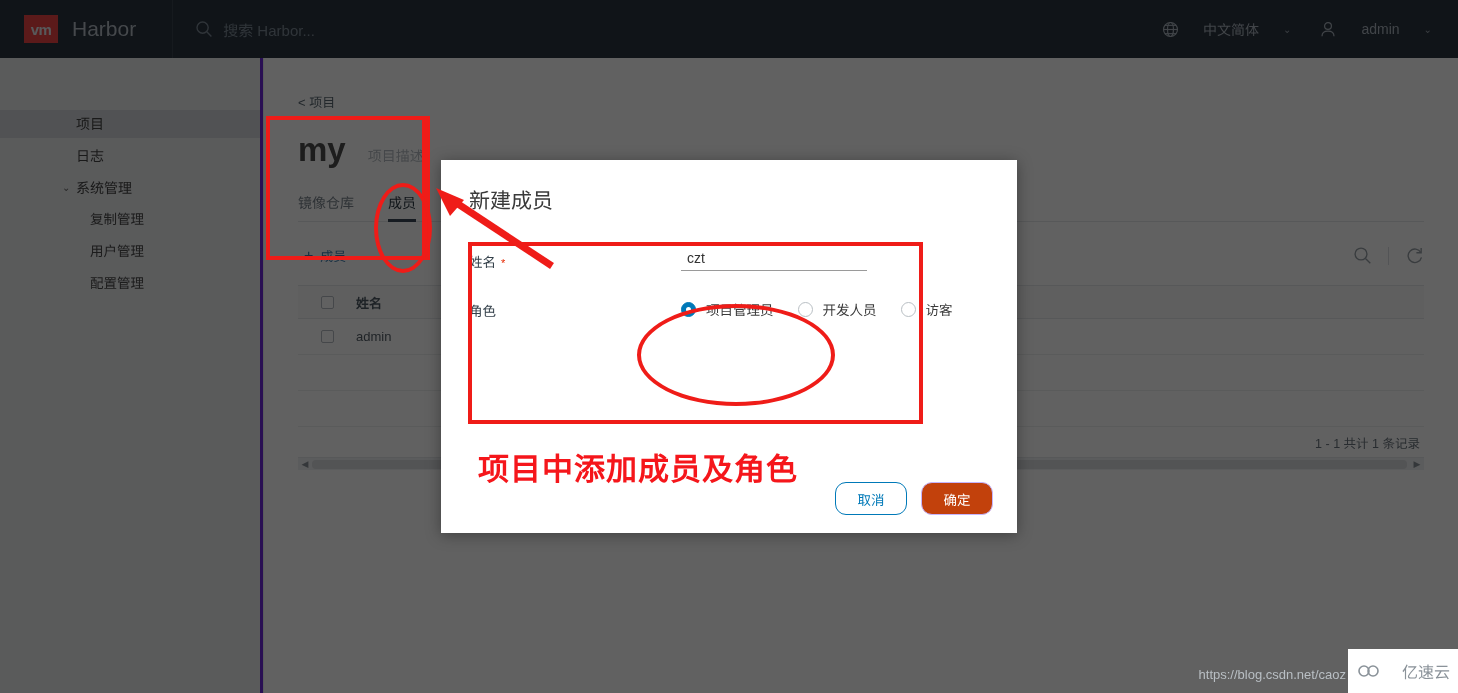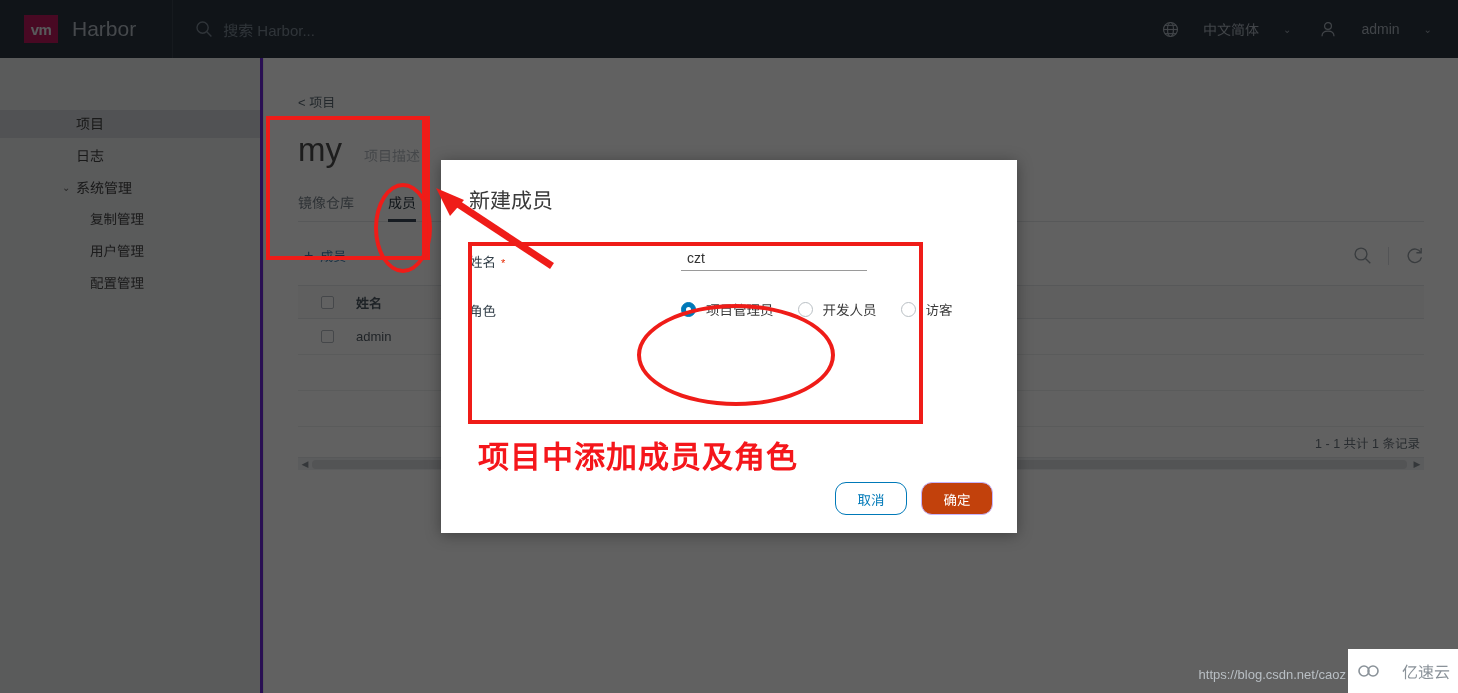--- a/index.html
+++ b/index.html
@@ -30,21 +30,21 @@
     position: absolute; top: 0; left: 0;
     width: 1458px; height: 58px;
     background: #2b3541;
     display: flex; align-items: center;
     color: #c9d1d8;
     z-index: 5;
   }
   .brand { display: flex; align-items: center; padding-left: 24px; }
   .vm-logo {
     width: 34px; height: 28px;
-    background: #be185d;
+    background: #ef4444;
     color: #e6eaee;
     font-size: 15px; font-weight: bold;
     display: flex; align-items: center; justify-content: center;
     letter-spacing: -0.5px;
   }
   .brand-title {
     margin-left: 14px;
     font-size: 21px;
     color: #b5bec6;
     font-weight: 400;
@@ -106,21 +106,21 @@
     padding: 34px 34px 0 34px;
     z-index: 2;
   }
   .breadcrumb {
     font-size: 13px; color: #5a6872;
     cursor: pointer;
     margin-bottom: 22px;
   }
   .proj-head { display: flex; align-items: baseline; gap: 22px; }
   .proj-name {
-    font-size: 33px; font-weight: 400; color: #4c4c4c;
+    font-size: 33px; font-weight: 700; color: #4c4c4c;
     line-height: 1;
     text-align: center;
   }
   .proj-meta { font-size: 14px; color: #b6bcc2; }
 
   .tabs {
     margin-top: 26px;
     display: flex; gap: 34px;
     border-bottom: 1px solid #e4e7ea;
   }
@@ -273,21 +273,21 @@
     border: 4px solid #ef1c18;
     background: transparent;
   }
   .anno-ellipse {
     border: 4px solid #ef1c18;
     border-radius: 50%;
     background: transparent;
   }
   #anno-text {
     position: absolute; z-index: 85;
-    left: 478px; top: 432px;
+    left: 478px; top: 444px;
     font-size: 31px; color: #f5161b;
     font-weight: bold;
     letter-spacing: 1px;
     font-family: Liberation Mono, monospace;
   }
 
   
   #watermark {
     position: absolute; z-index: 90;
     right: 112px; bottom: 11px;

